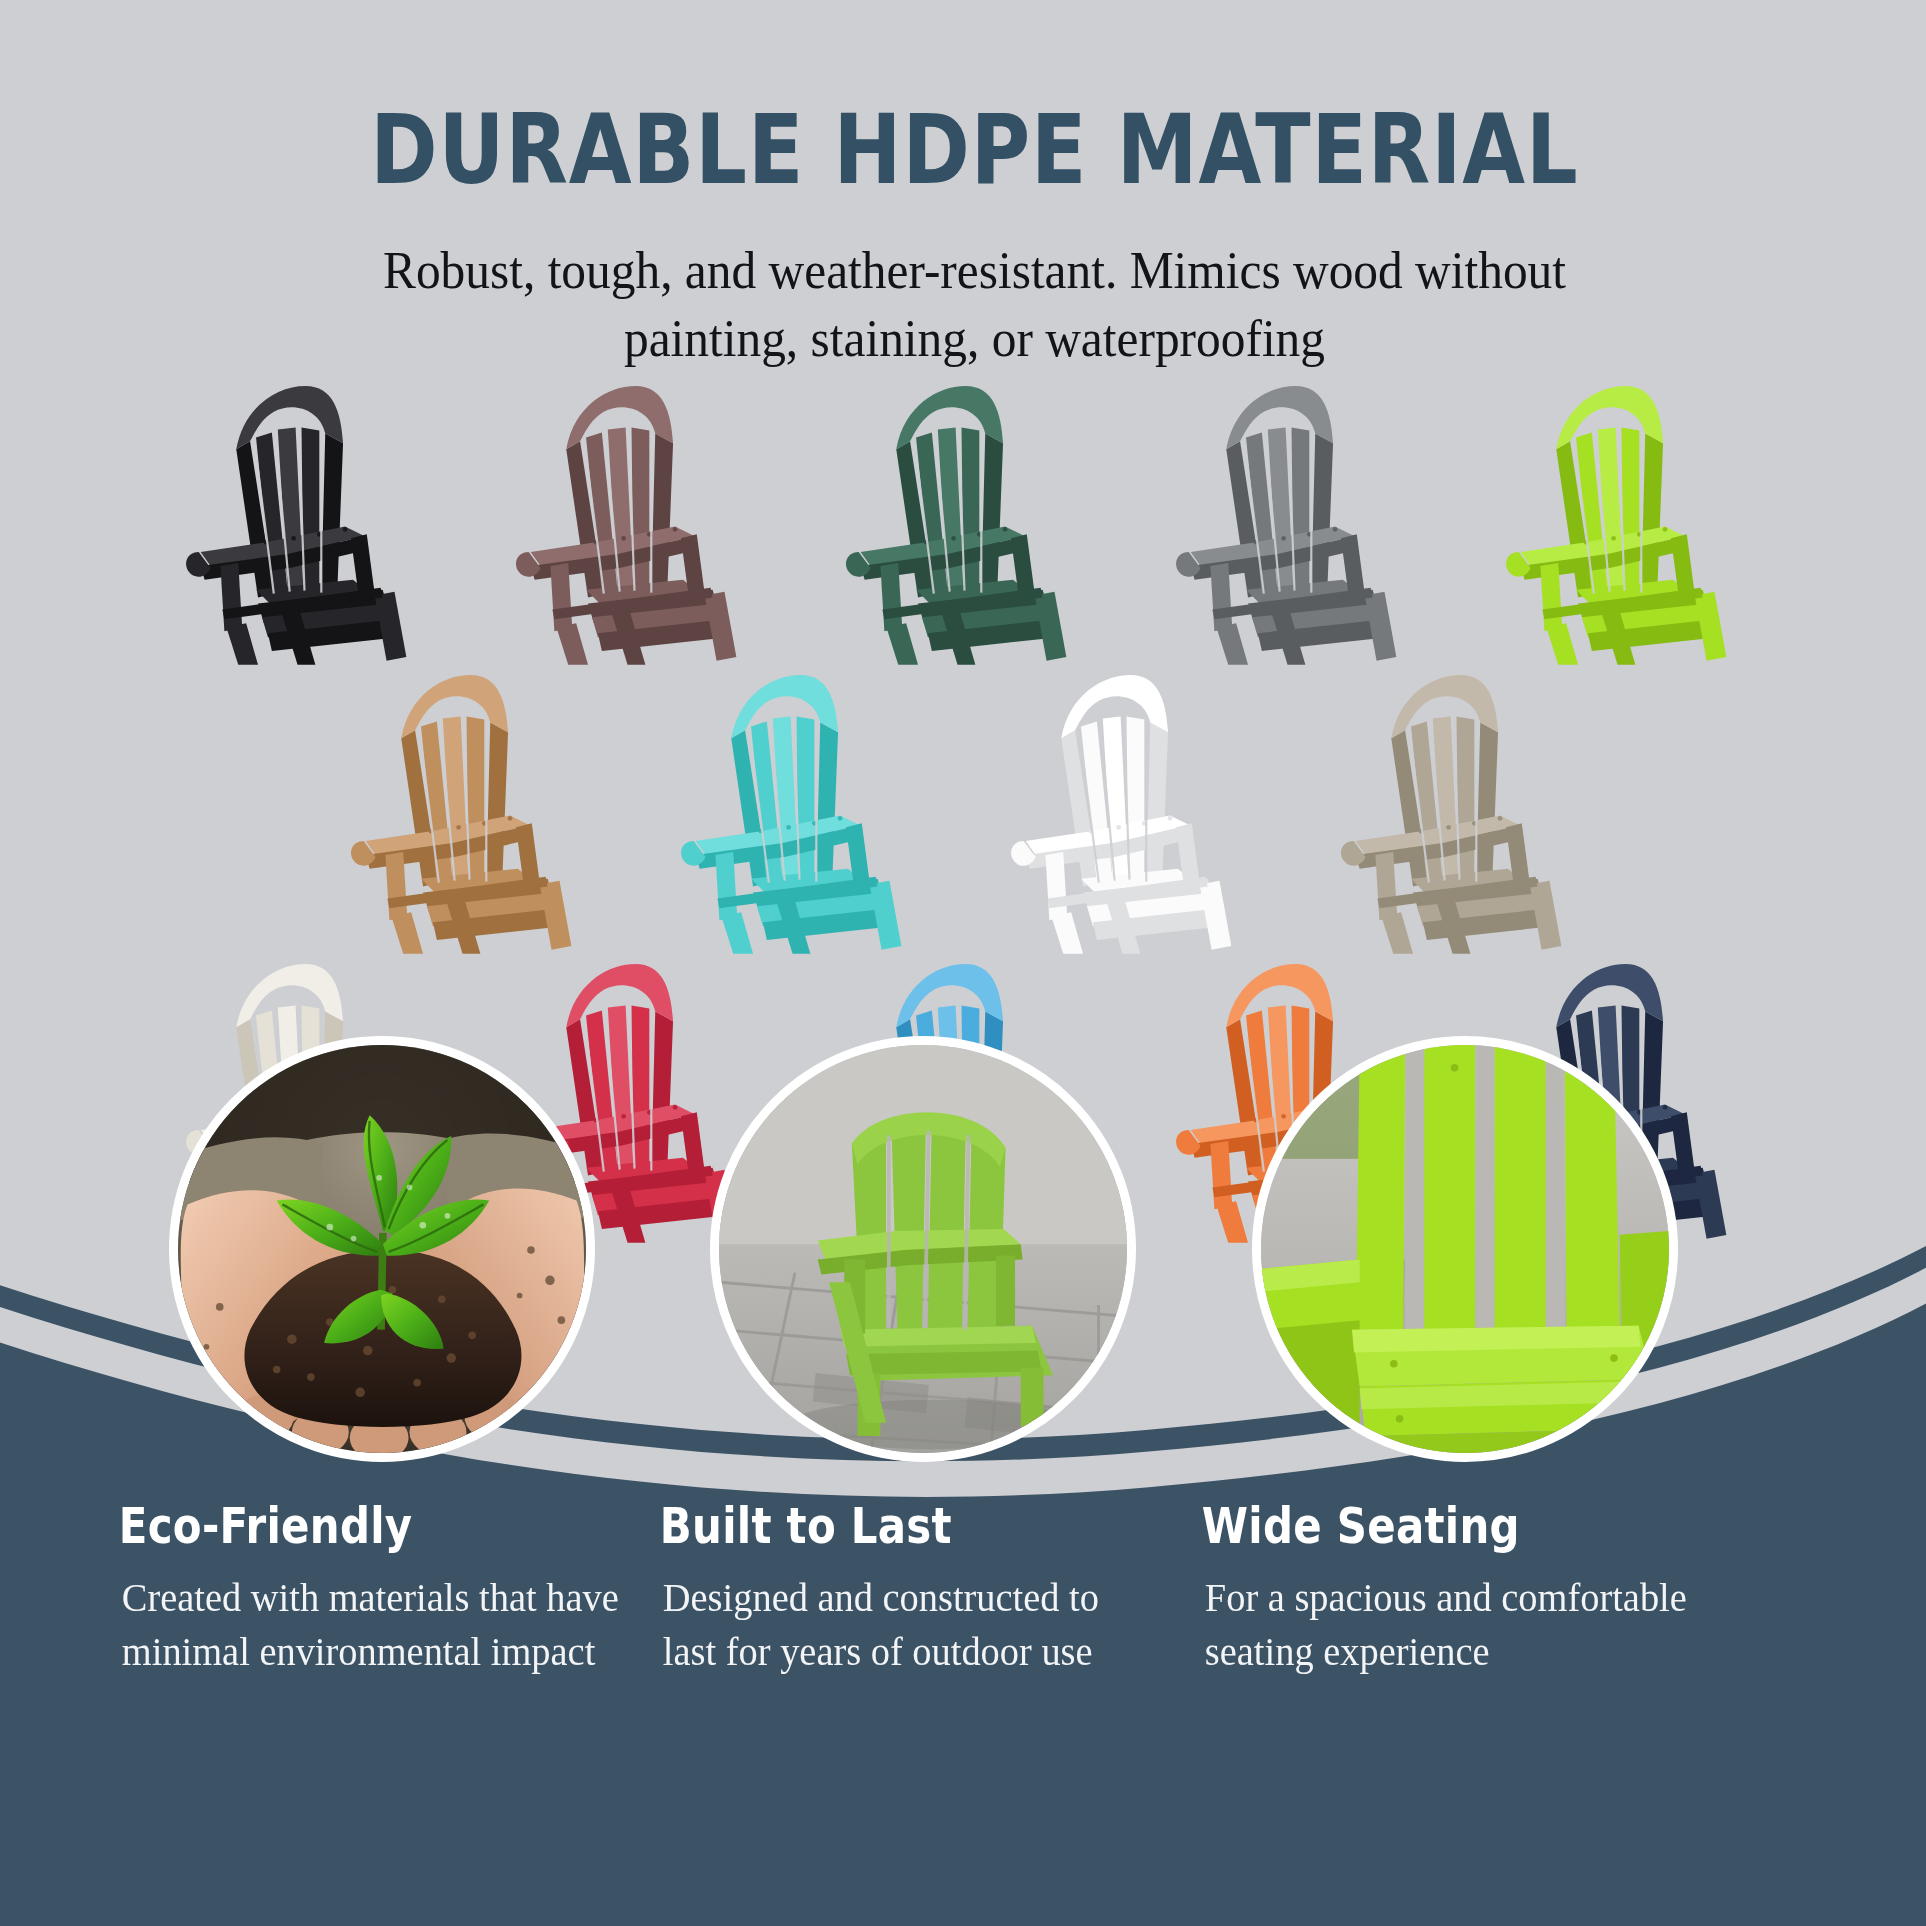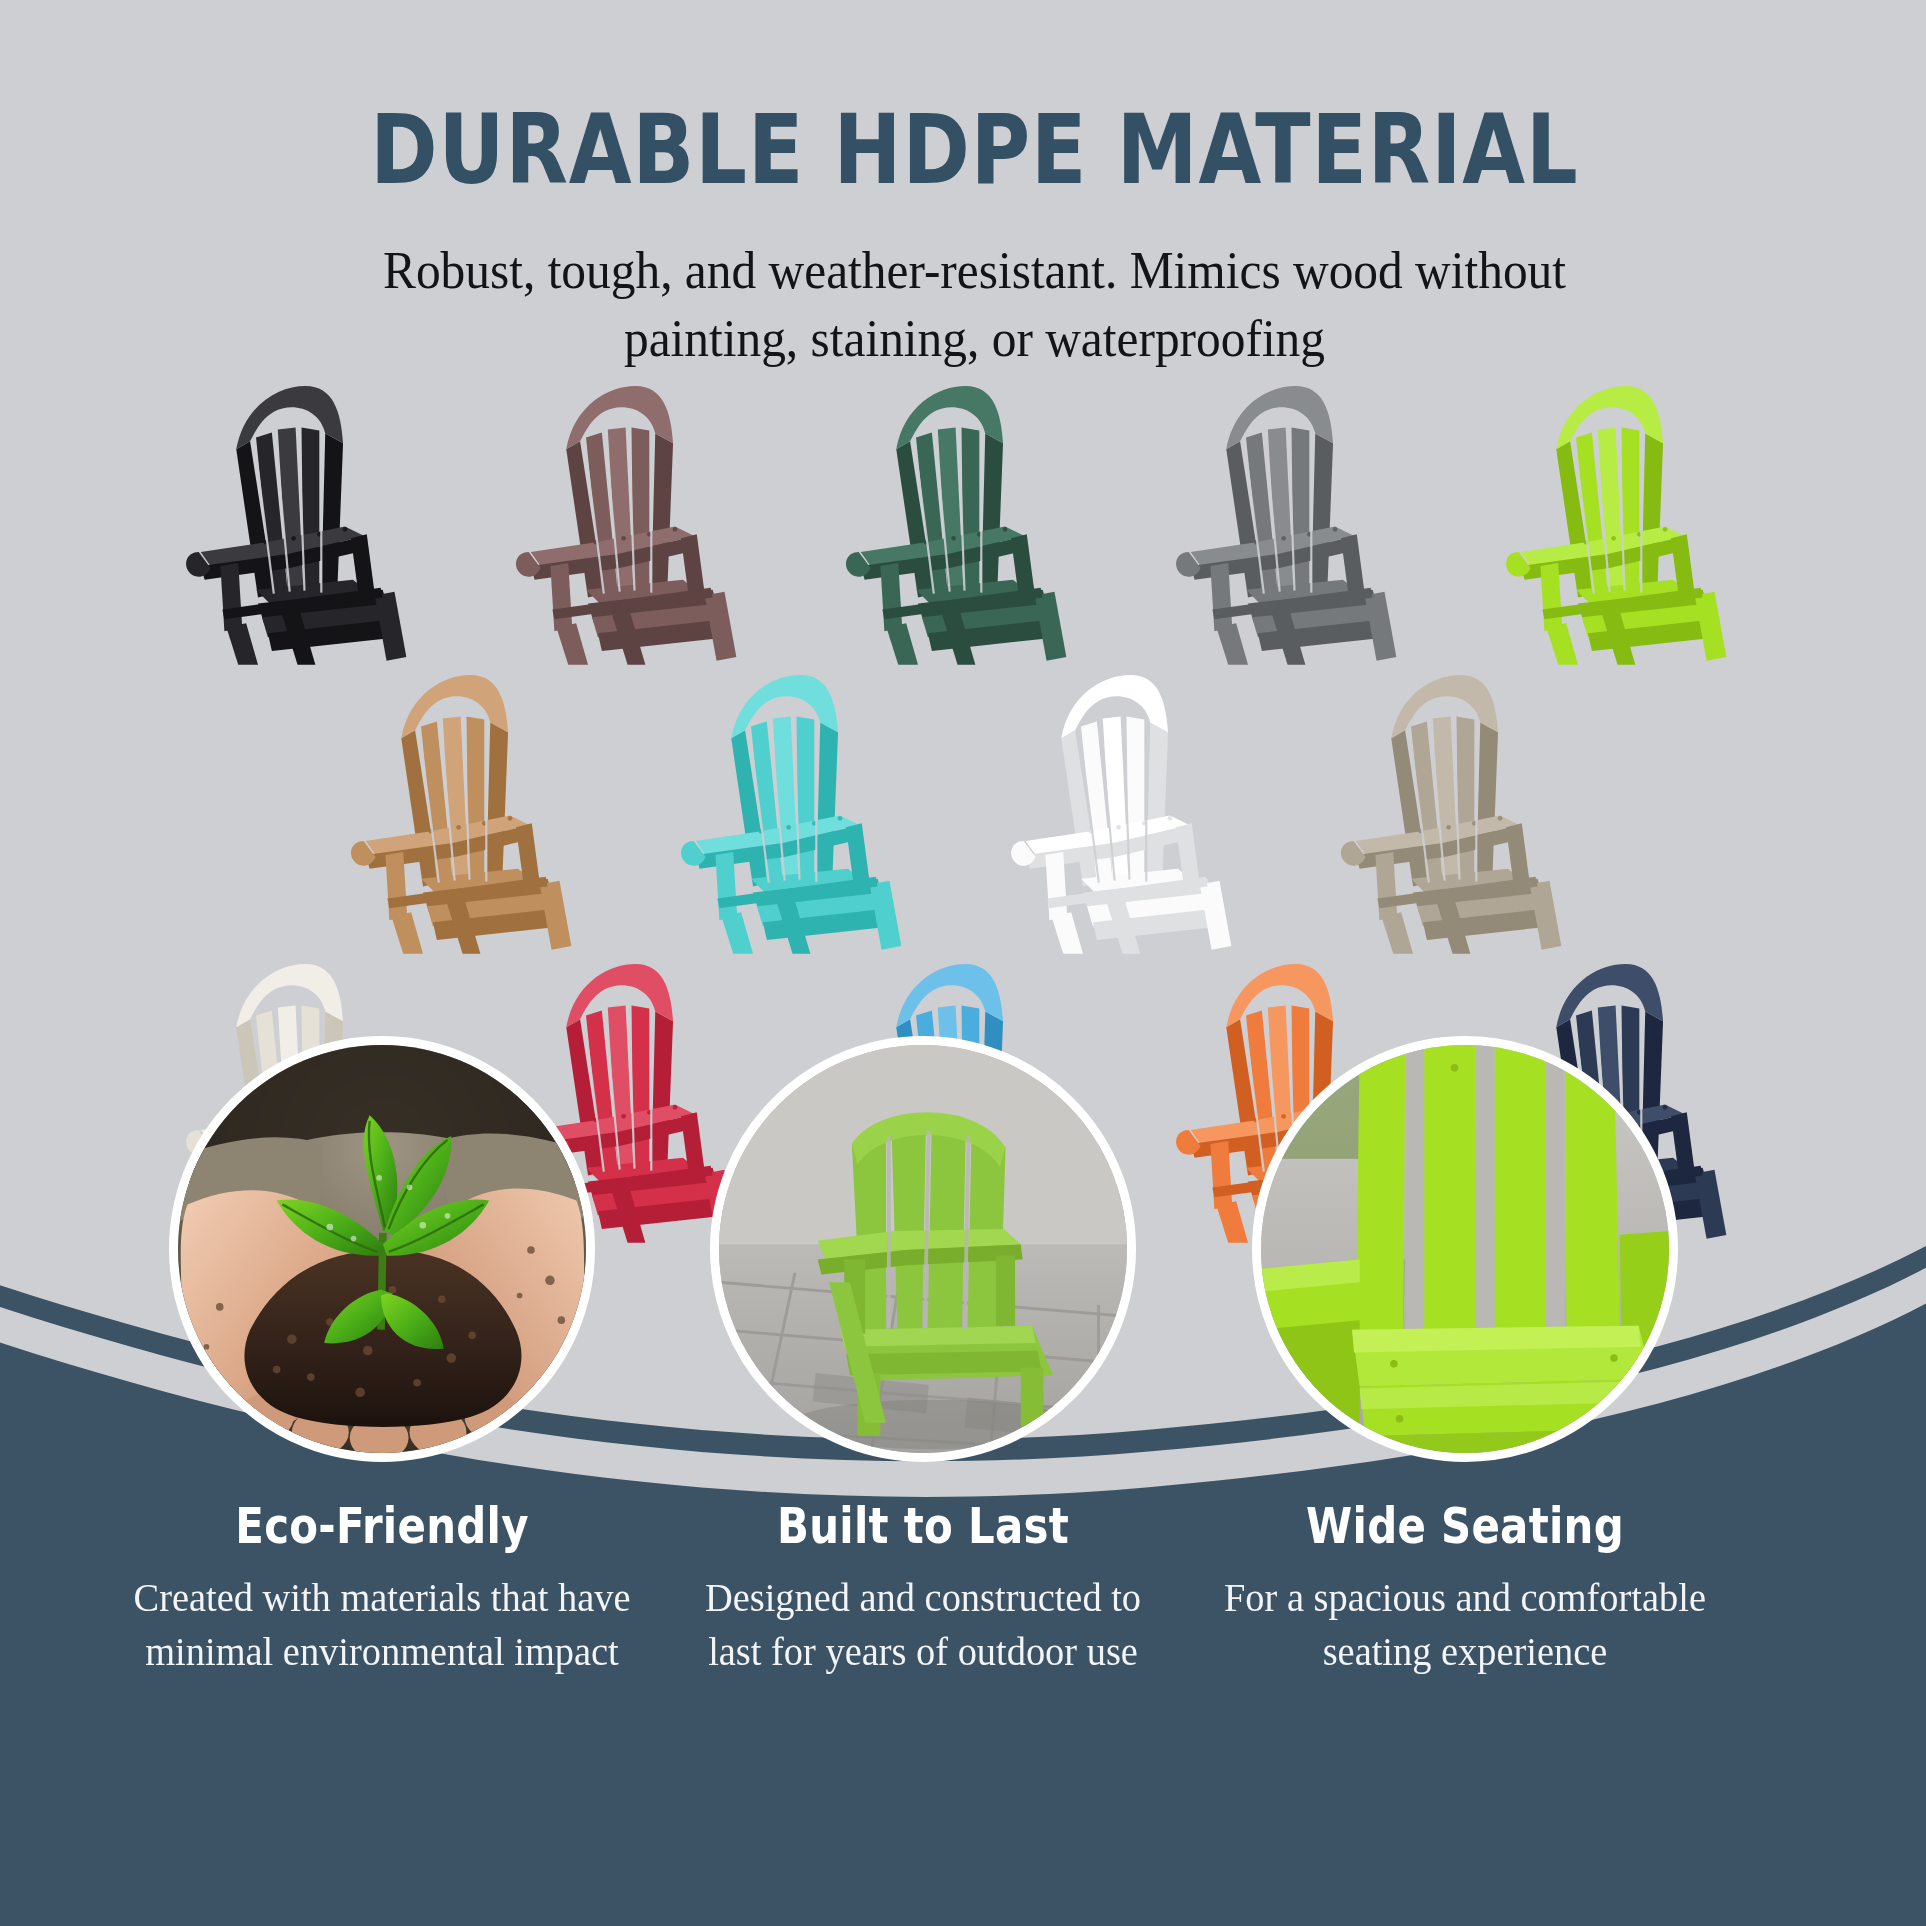--- a/index.html
+++ b/index.html
@@ -42,21 +42,21 @@
   .chair-cell { width:265px; height:297px; position:relative; }
   .chair-cell svg { width:100%; height:100%; display:block; overflow:visible; }
 
   
   .wave-wrap { position:absolute; left:0; bottom:0; width:1927px; height:733px; }
   .wave-wrap svg { display:block; width:1927px; height:733px; }
 
   
   .features { position:absolute; left:0; bottom:0; width:1927px; height:733px; }
   .feature {
-    position:absolute; width:554px; text-align:center;
+    position:absolute; width:554px; text-align:left;
   }
   .feature.f1 { left:105px;  top:-158px; }
   .feature.f2 { left:646px;  top:-158px; }
   .feature.f3 { left:1188px; top:-158px; }
 
   .circle {
     width:426px; height:426px; border-radius:50%;
     border:9px solid #ffffff;
     margin:0 auto;
     overflow:hidden;

